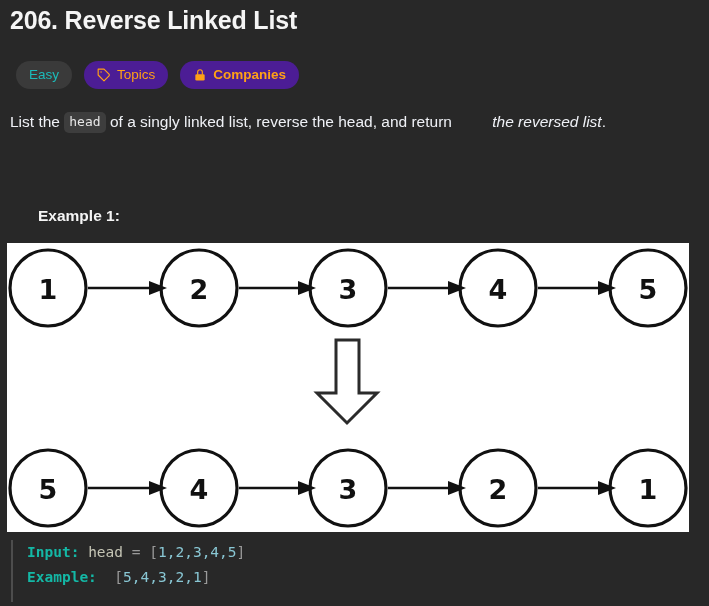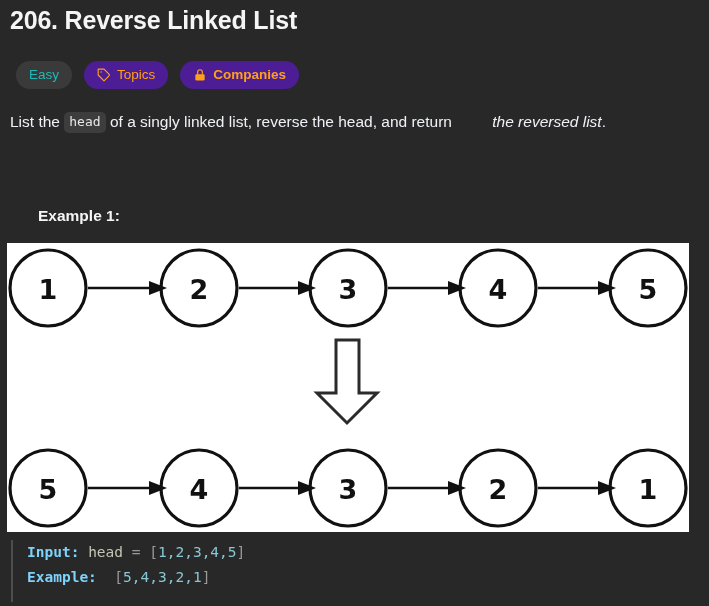--- a/index.html
+++ b/index.html
@@ -118,21 +118,21 @@
     border-left: 2px solid #4d4d4d;
     padding-left: 14px;
     box-sizing: border-box;
   }
   .codeline {
     font-family: "DejaVu Sans Mono", monospace;
     font-size: 14.5px;
     line-height: 25px;
     white-space: pre;
   }
-  .kw { color: #7dd3fc; font-weight: 700; }
+  .kw { color: #14b8a6; font-weight: 700; }
   .var { color: #c5c5b5; }
   .op { color: #9a9a9a; }
   .brk { color: #9a9a9a; }
   .num { color: #89c7d4; }
 </style>
 </head>
 <body>
 
 <div class="page">
 

